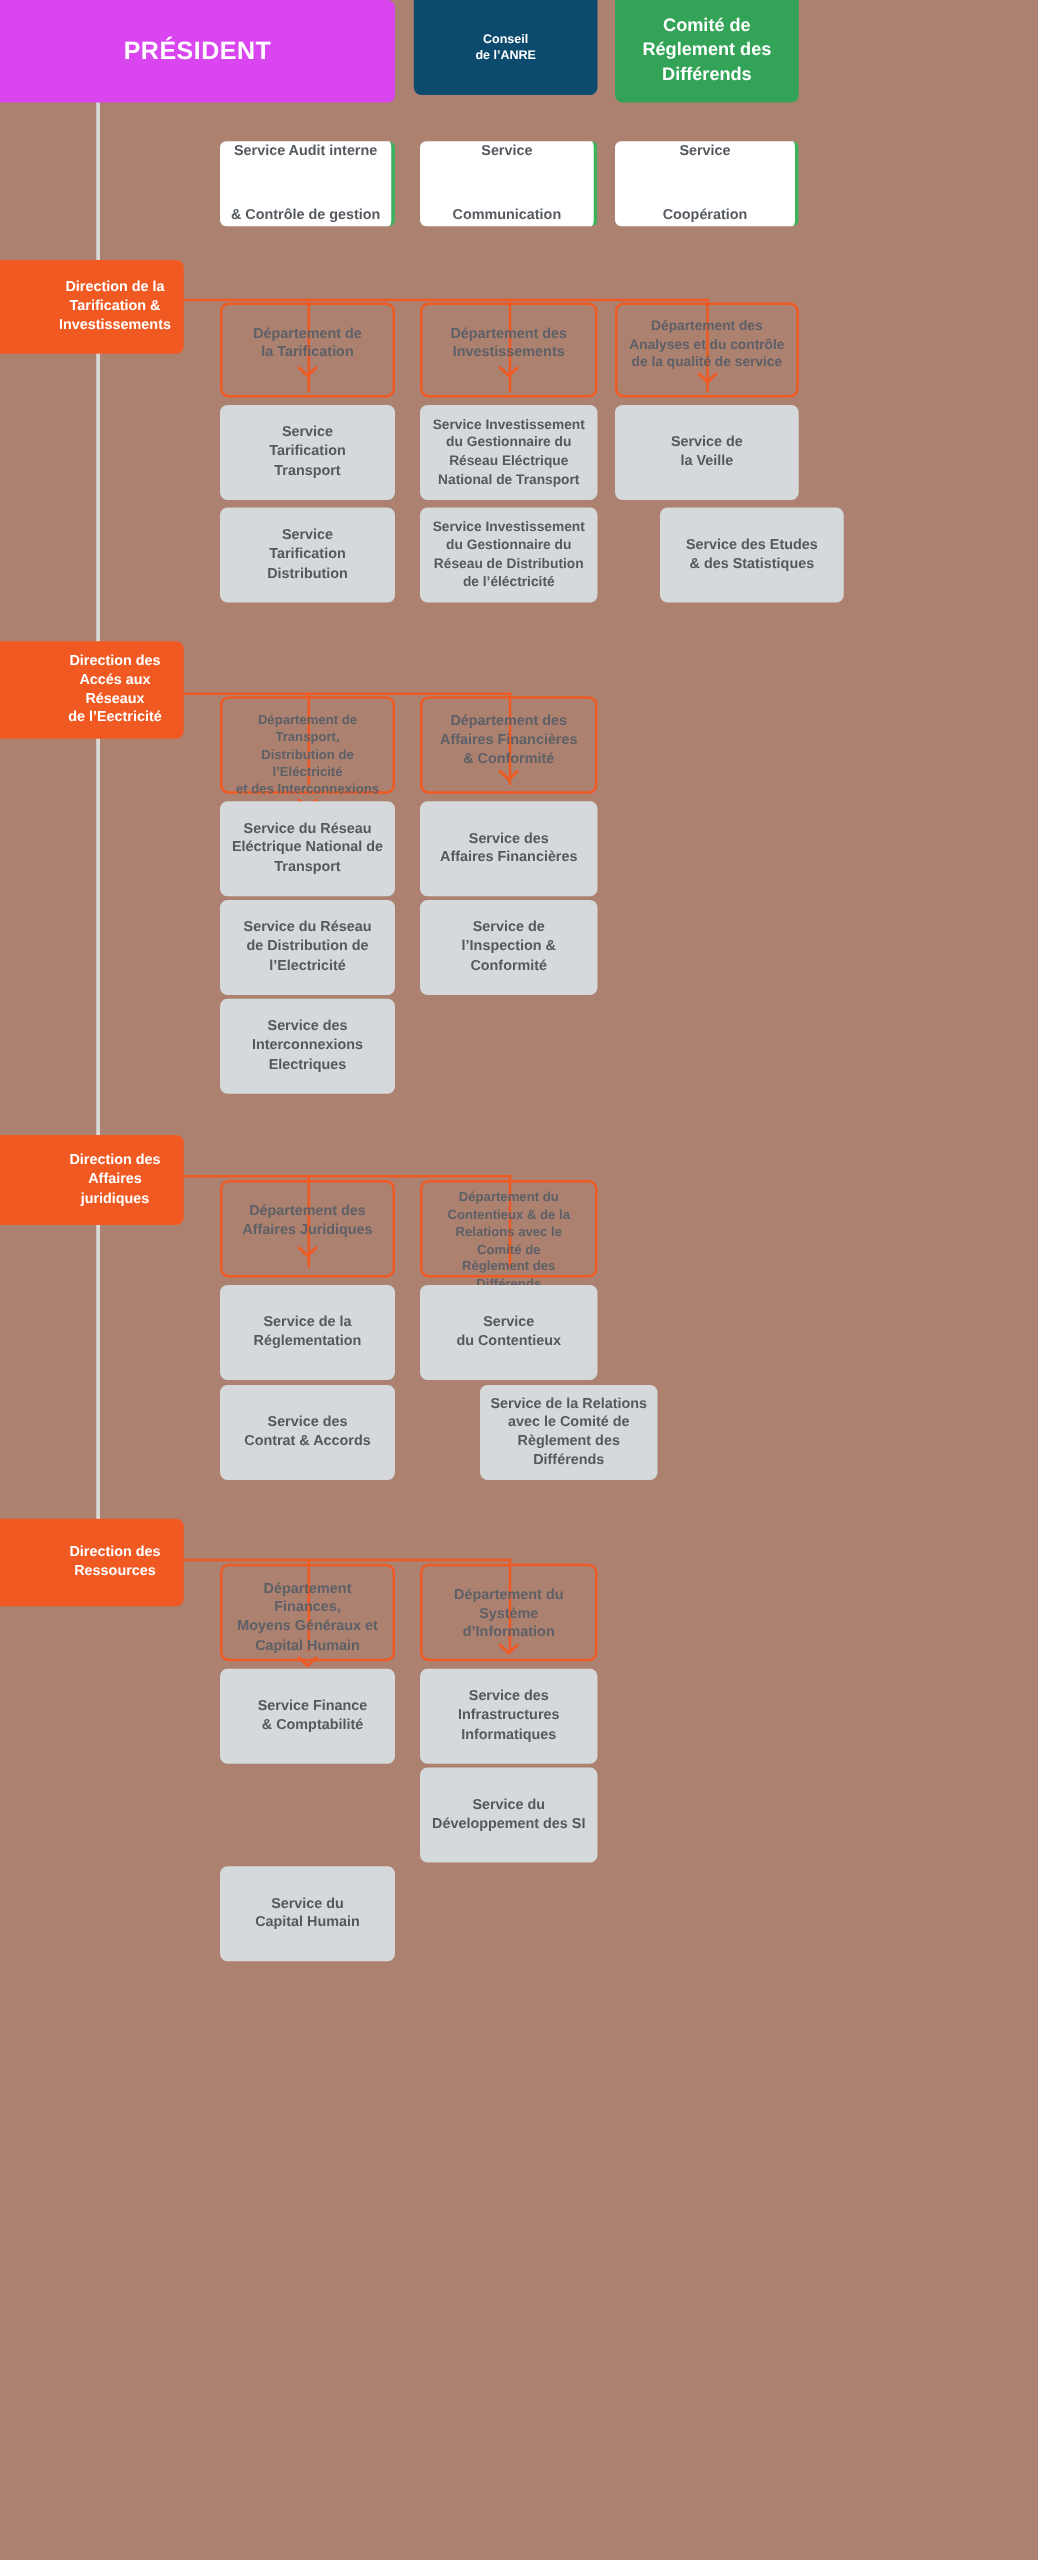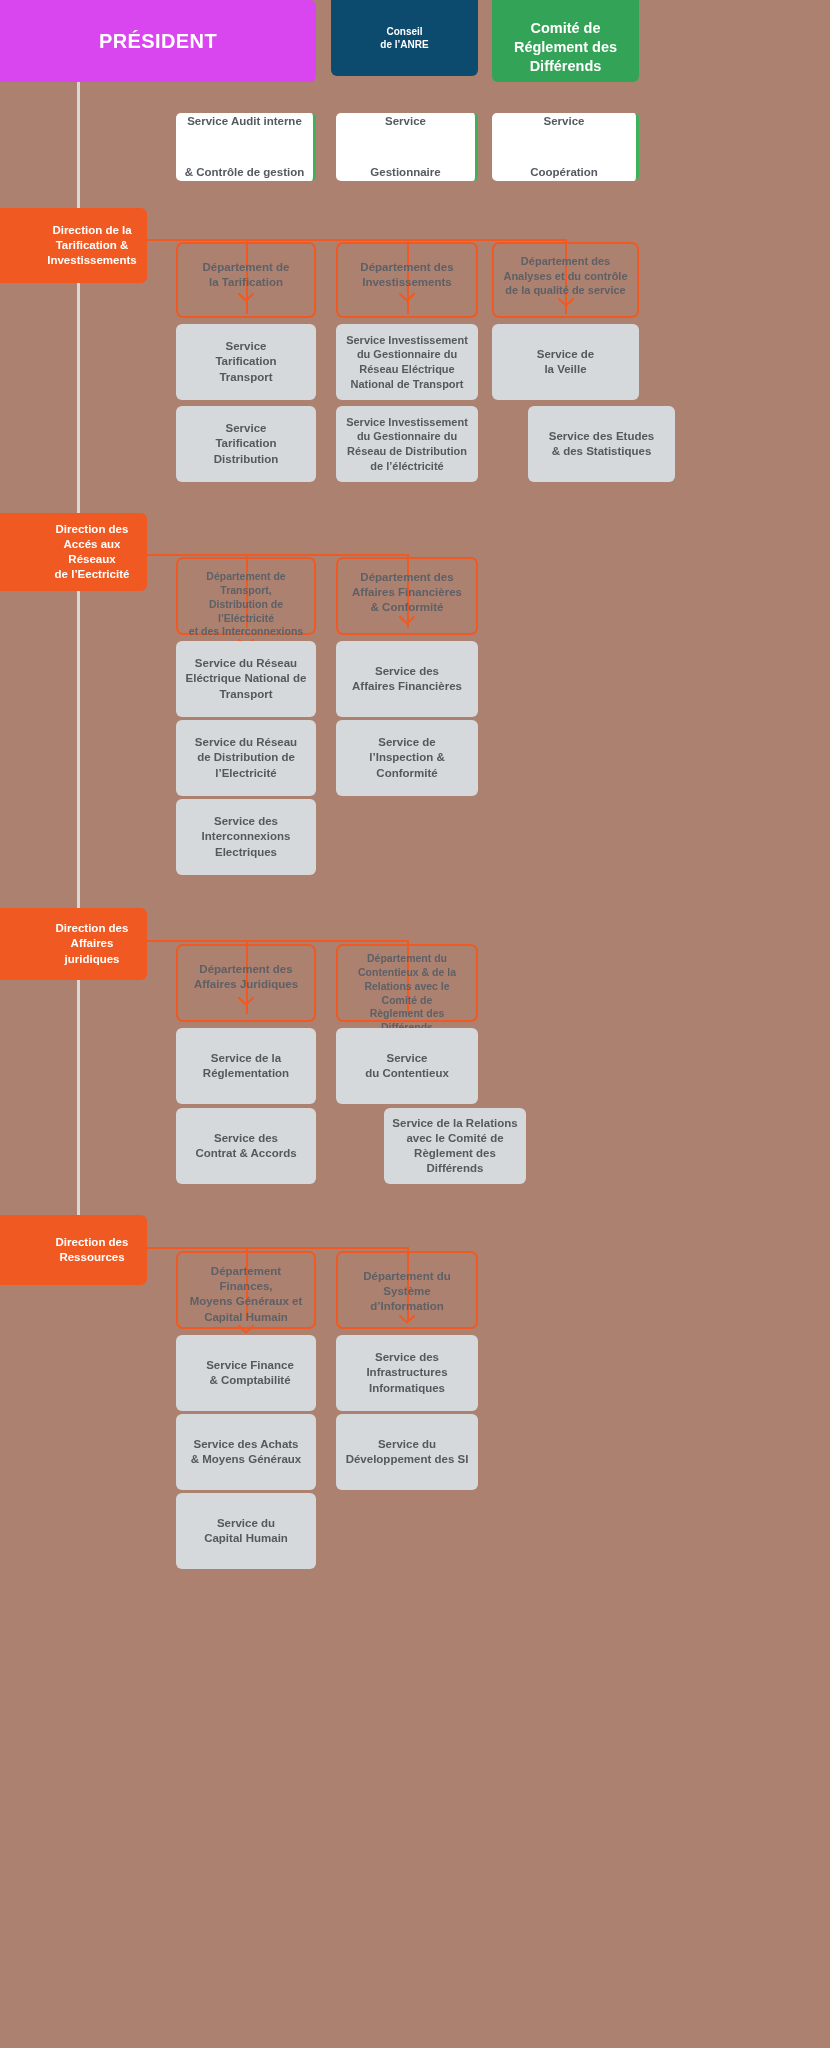--- a/index.html
+++ b/index.html
@@ -32,21 +32,20 @@
   }
   .council{
     background:#0c4a6e; color:#ffffff; font-size:10px; font-weight:bold;
     left:331px; top:0; width:147px; height:76px;
     border-radius:0 0 6px 6px;
   }
   .committee{
     background:#33a457; color:#ffffff; font-size:14.5px; font-weight:bold;
     left:492px; top:0; width:147px; height:82px;
     border-radius:0 0 6px 6px;
-    justify-content:flex-end;
   }
 
   
   .staff{
     background:#ffffff; color:#555a60; font-size:11.5px; font-weight:bold;
     border-right:3px solid #3cb35b; border-radius:5px;
     height:68px;
     gap:35px;
   }
 
@@ -97,21 +96,21 @@
     <span>Réglement des</span>
     <span>Différends</span>
   </div>
 
   <div class="box staff" style="left:176px;top:113px;width:140px;">
     <span>Service Audit interne</span>
     <span>&amp; Contrôle de gestion</span>
   </div>
   <div class="box staff" style="left:336px;top:113px;width:142px;">
     <span>Service</span>
-    <span>Gestionnaire</span>
+    <span>Communication</span>
   </div>
   <div class="box staff" style="left:492px;top:113px;width:147px;">
     <span>Service</span>
     <span>Coopération</span>
   </div>
 
   <div class="conn conn-h" style="left:147px;top:239px;width:420px;"></div>
   <div class="conn conn-v" style="left:246px;top:239px;height:75px;"></div>
   <div class="conn conn-v" style="left:407px;top:239px;height:75px;"></div>
   <div class="conn conn-v" style="left:565px;top:239px;height:75px;"></div>
@@ -302,24 +301,20 @@
     <span class="chev">
       <svg width="16" height="9" viewBox="0 0 16 9">
           <path d="M1 1 L8 7.5 L15 1" fill="none" stroke="#f05a22" stroke-width="2.2" stroke-linecap="round" stroke-linejoin="round"></path>
         </svg>
     </span>
   </div>
   <div class="box svc" style="left:176px;top:1335px;width:140px;height:76px;padding-left:16px;">
     <span>Service Finance</span>
     <span>&amp; Comptabilité</span>
   </div>
-  <div class="box svc" style="left:176px;top:1414px;width:140px;height:76px;">
-    <span>Service des Achats</span>
-    <span>&amp; Moyens Généraux</span>
-  </div>
   <div class="box svc" style="left:176px;top:1493px;width:140px;height:76px;">
     <span>Service du</span>
     <span>Capital Humain</span>
   </div>
 
   <div class="box dept" style="left:336px;top:1251px;width:142px;height:78px;padding-top:16px;">
     <span>Département du</span>
     <span>Système d’Information</span>
     <span class="chev">
       <svg width="16" height="9" viewBox="0 0 16 9">

